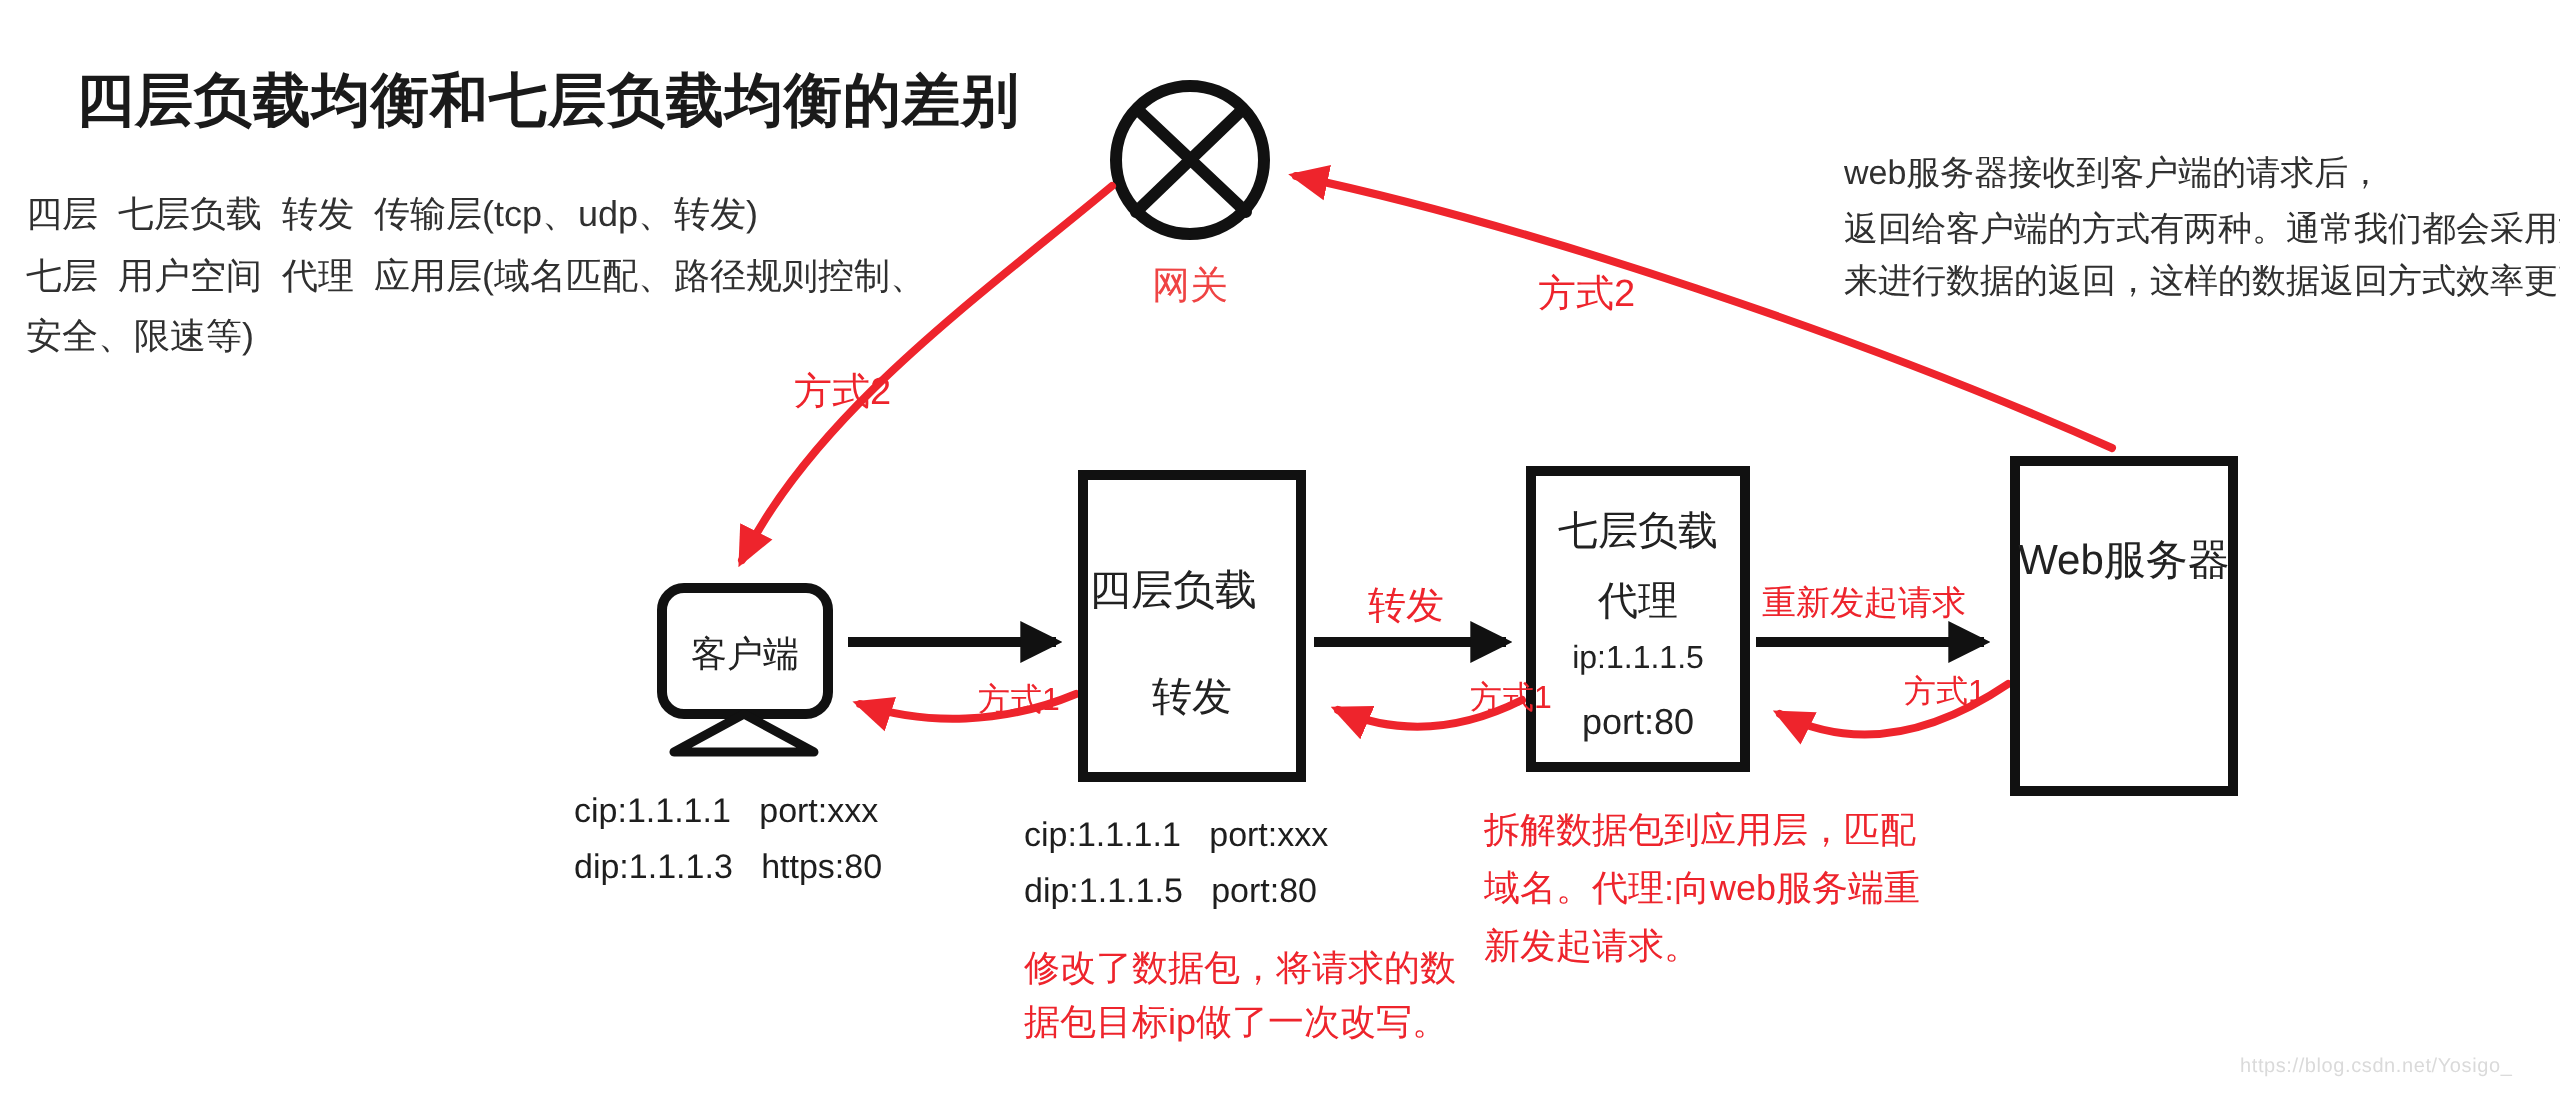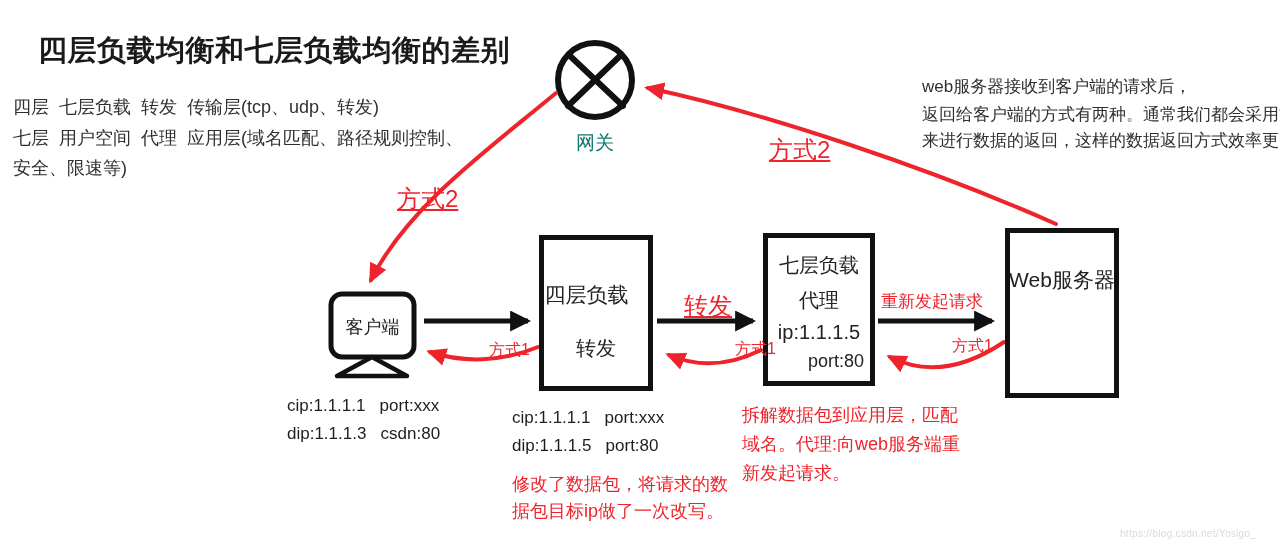--- a/index.html
+++ b/index.html
@@ -22,21 +22,21 @@
   .note  { font-size: 17px; color: #303030; left: 922px; }
   .box {
     position: absolute;
     border: 5px solid #111;
     background: transparent;
   }
   .box-text { position: absolute; text-align: center; color: #222; white-space: pre; }
   .ipline { font-size: 17px; color: #1e1e1e; }
   .rednote { font-size: 18px; }
   .small-red { font-size: 16px; margin-left: 48px; }
-  .mid-red { font-size: 24px; text-decoration: underline; }
+  .mid-red { font-size: 19px; }
   .watermark { font-size: 10px; color: #dadada; letter-spacing: 0.3px; text-align: right; }
   svg.layer { position: absolute; left: 0; top: 0; pointer-events: none; }
 </style>
 </head>
 <body>
 
 <svg class="layer" width="1280" height="550" viewBox="0 0 1280 550">
   <defs>
     <marker id="mBlack" viewBox="0 0 4 4" refX="3.4" refY="2" markerWidth="4.2" markerHeight="4.2" orient="auto" markerUnits="strokeWidth">
       <path d="M0 0 L4 2 L0 4 Z" fill="#111"></path>
@@ -71,39 +71,39 @@
 
 <div class="abs title">四层负载均衡和七层负载均衡的差别</div>
 <div class="abs intro" style="top:95px">四层  七层负载  转发  传输层(tcp、udp、转发)</div>
 <div class="abs intro" style="top:126px">七层  用户空间  代理  应用层(域名匹配、路径规则控制、</div>
 <div class="abs intro" style="top:156px">安全、限速等)</div>
 
 <div class="abs note" style="top:75px">web服务器接收到客户端的请求后，</div>
 <div class="abs note" style="top:103px">返回给客户端的方式有两种。通常我们都会采用方式二</div>
 <div class="abs note" style="top:129px">来进行数据的返回，这样的数据返回方式效率更高。</div>
 
-<div class="abs" style="left:560px;top:130px;width:70px;text-align:center;font-size:19px;color:#0f766e">网关</div>
+<div class="abs" style="left:560px;top:130px;width:70px;text-align:center;font-size:19px;color:#ef4444">网关</div>
 
 <div class="abs" style="left:331px;top:315px;width:83px;text-align:center;font-size:18px;color:#222">客户端</div>
 <div class="abs ipline" style="left:287px;top:396px">cip:1.1.1.1   port:xxx</div>
-<div class="abs ipline" style="left:287px;top:424px">dip:1.1.1.3   csdn:80</div>
+<div class="abs ipline" style="left:287px;top:424px">dip:1.1.1.3   https:80</div>
 
 <div class="box" style="left:539px;top:235px;width:114px;height:156px"></div>
 <div class="box-text" style="left:539px;top:281px;width:95px;font-size:21px">四层负载</div>
 <div class="box-text" style="left:539px;top:335px;width:114px;font-size:20px">转发</div>
 <div class="abs ipline" style="left:512px;top:408px">cip:1.1.1.1   port:xxx</div>
 <div class="abs ipline" style="left:512px;top:436px">dip:1.1.1.5   port:80</div>
 <div class="abs red rednote" style="left:512px;top:472px">修改了数据包，将请求的数</div>
 <div class="abs red rednote" style="left:512px;top:499px">据包目标ip做了一次改写。</div>
 
 <div class="box" style="left:763px;top:233px;width:112px;height:153px"></div>
 <div class="box-text" style="left:763px;top:252px;width:112px;font-size:20px">七层负载</div>
 <div class="box-text" style="left:763px;top:287px;width:112px;font-size:20px">代理</div>
-<div class="box-text" style="left:763px;top:321px;width:112px;font-size:20px">ip:1.1.1.5</div>
-<div class="box-text" style="left:780px;top:351px;width:112px;font-size:18px">port:80</div>
+<div class="box-text" style="left:763px;top:321px;width:112px;font-size:16px">ip:1.1.1.5</div>
+<div class="box-text" style="left:763px;top:351px;width:112px;font-size:18px">port:80</div>
 <div class="abs red rednote" style="left:742px;top:403px">拆解数据包到应用层，匹配</div>
 <div class="abs red rednote" style="left:742px;top:432px">域名。代理:向web服务端重</div>
 <div class="abs red rednote" style="left:742px;top:461px">新发起请求。</div>
 
 <div class="box" style="left:1005px;top:228px;width:114px;height:170px"></div>
 <div class="box-text" style="left:1005px;top:266px;width:114px;font-size:21px">Web服务器</div>
 
 <div class="abs red mid-red" style="left:684px;top:290px">转发</div>
 <div class="abs red" style="left:881px;top:290px;font-size:17px">重新发起请求</div>
 <div class="abs red small-red" style="left:441px;top:340px">方式1</div>

